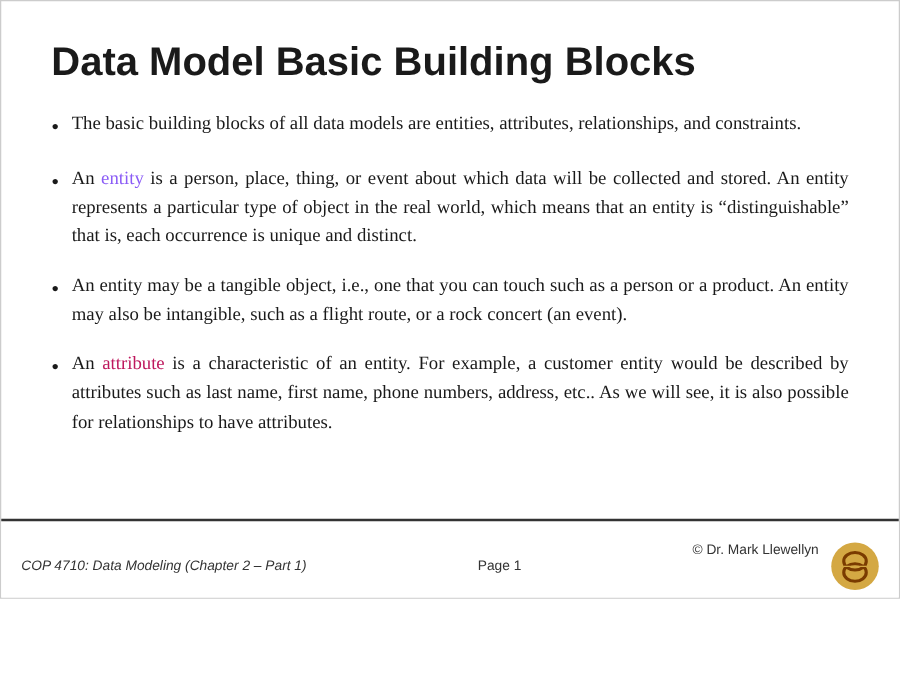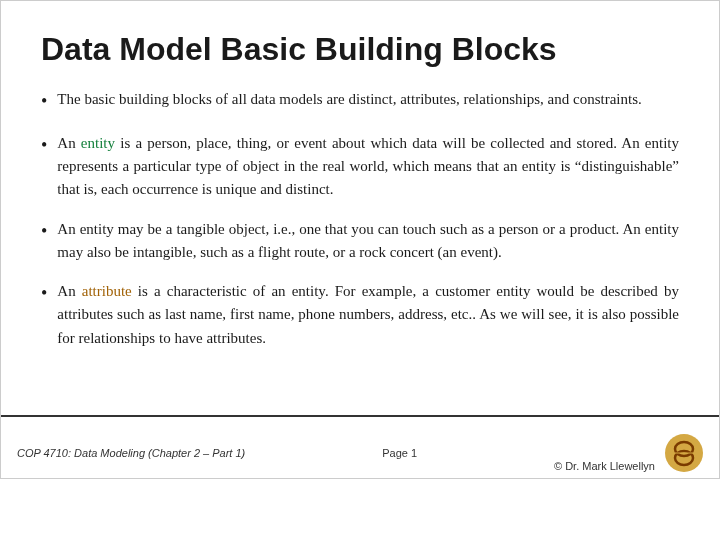--- a/index.html
+++ b/index.html
@@ -55,26 +55,26 @@
       margin-top: 0px;
       font-size: 18px;
       flex-shrink: 0;
     }
 
     .bullet-list li .text {
       flex: 1;
     }
 
     .highlight-entity {
-      color: #15803d;
+      color: #8b5cf6;
       font-family: Liberation Serif, serif;
     }
 
     .highlight-attribute {
-      color: #a16207;
+      color: #be185d;
       margin-top: 43px;
     }
 
     .slide-footer {
       border-top: 2px solid #333;
       background: #fff;
       display: flex;
       align-items: center;
       justify-content: space-between;
       padding: 17px 16px 6px 16px;
@@ -98,21 +98,21 @@
 
     .footer-logo {
       width: 38px;
       height: 38px;
       position: relative;
       margin-left: 10px;
     }
 
     .footer-right-group {
       display: flex;
-      align-items: flex-end;
+      align-items: flex-start;
     }
 
     
     .logo-circle {
       width: 38px;
       height: 38px;
       border-radius: 50%;
       background: #d4a843;
       display: flex;
       align-items: center;
@@ -129,21 +129,21 @@
 
 <div class="slide">
   <div class="slide-content">
     <h1 class="slide-title">Data Model Basic Building Blocks</h1>
 
     <ul class="bullet-list">
 
       <li>
         <span class="bullet">•</span>
         <span class="text">
-          The basic building blocks of all data models are distinct, attributes, relationships, and constraints.
+          The basic building blocks of all data models are entities, attributes, relationships, and constraints.
         </span>
       </li>
 
       <li>
         <span class="bullet">•</span>
         <span class="text">
           An <span class="highlight-entity">entity</span> is a person, place, thing, or event about which data will be collected and stored.  An entity represents a particular type of object in the real world, which means that an entity is “distinguishable” that is, each occurrence is unique and distinct.
         </span>
       </li>
 

